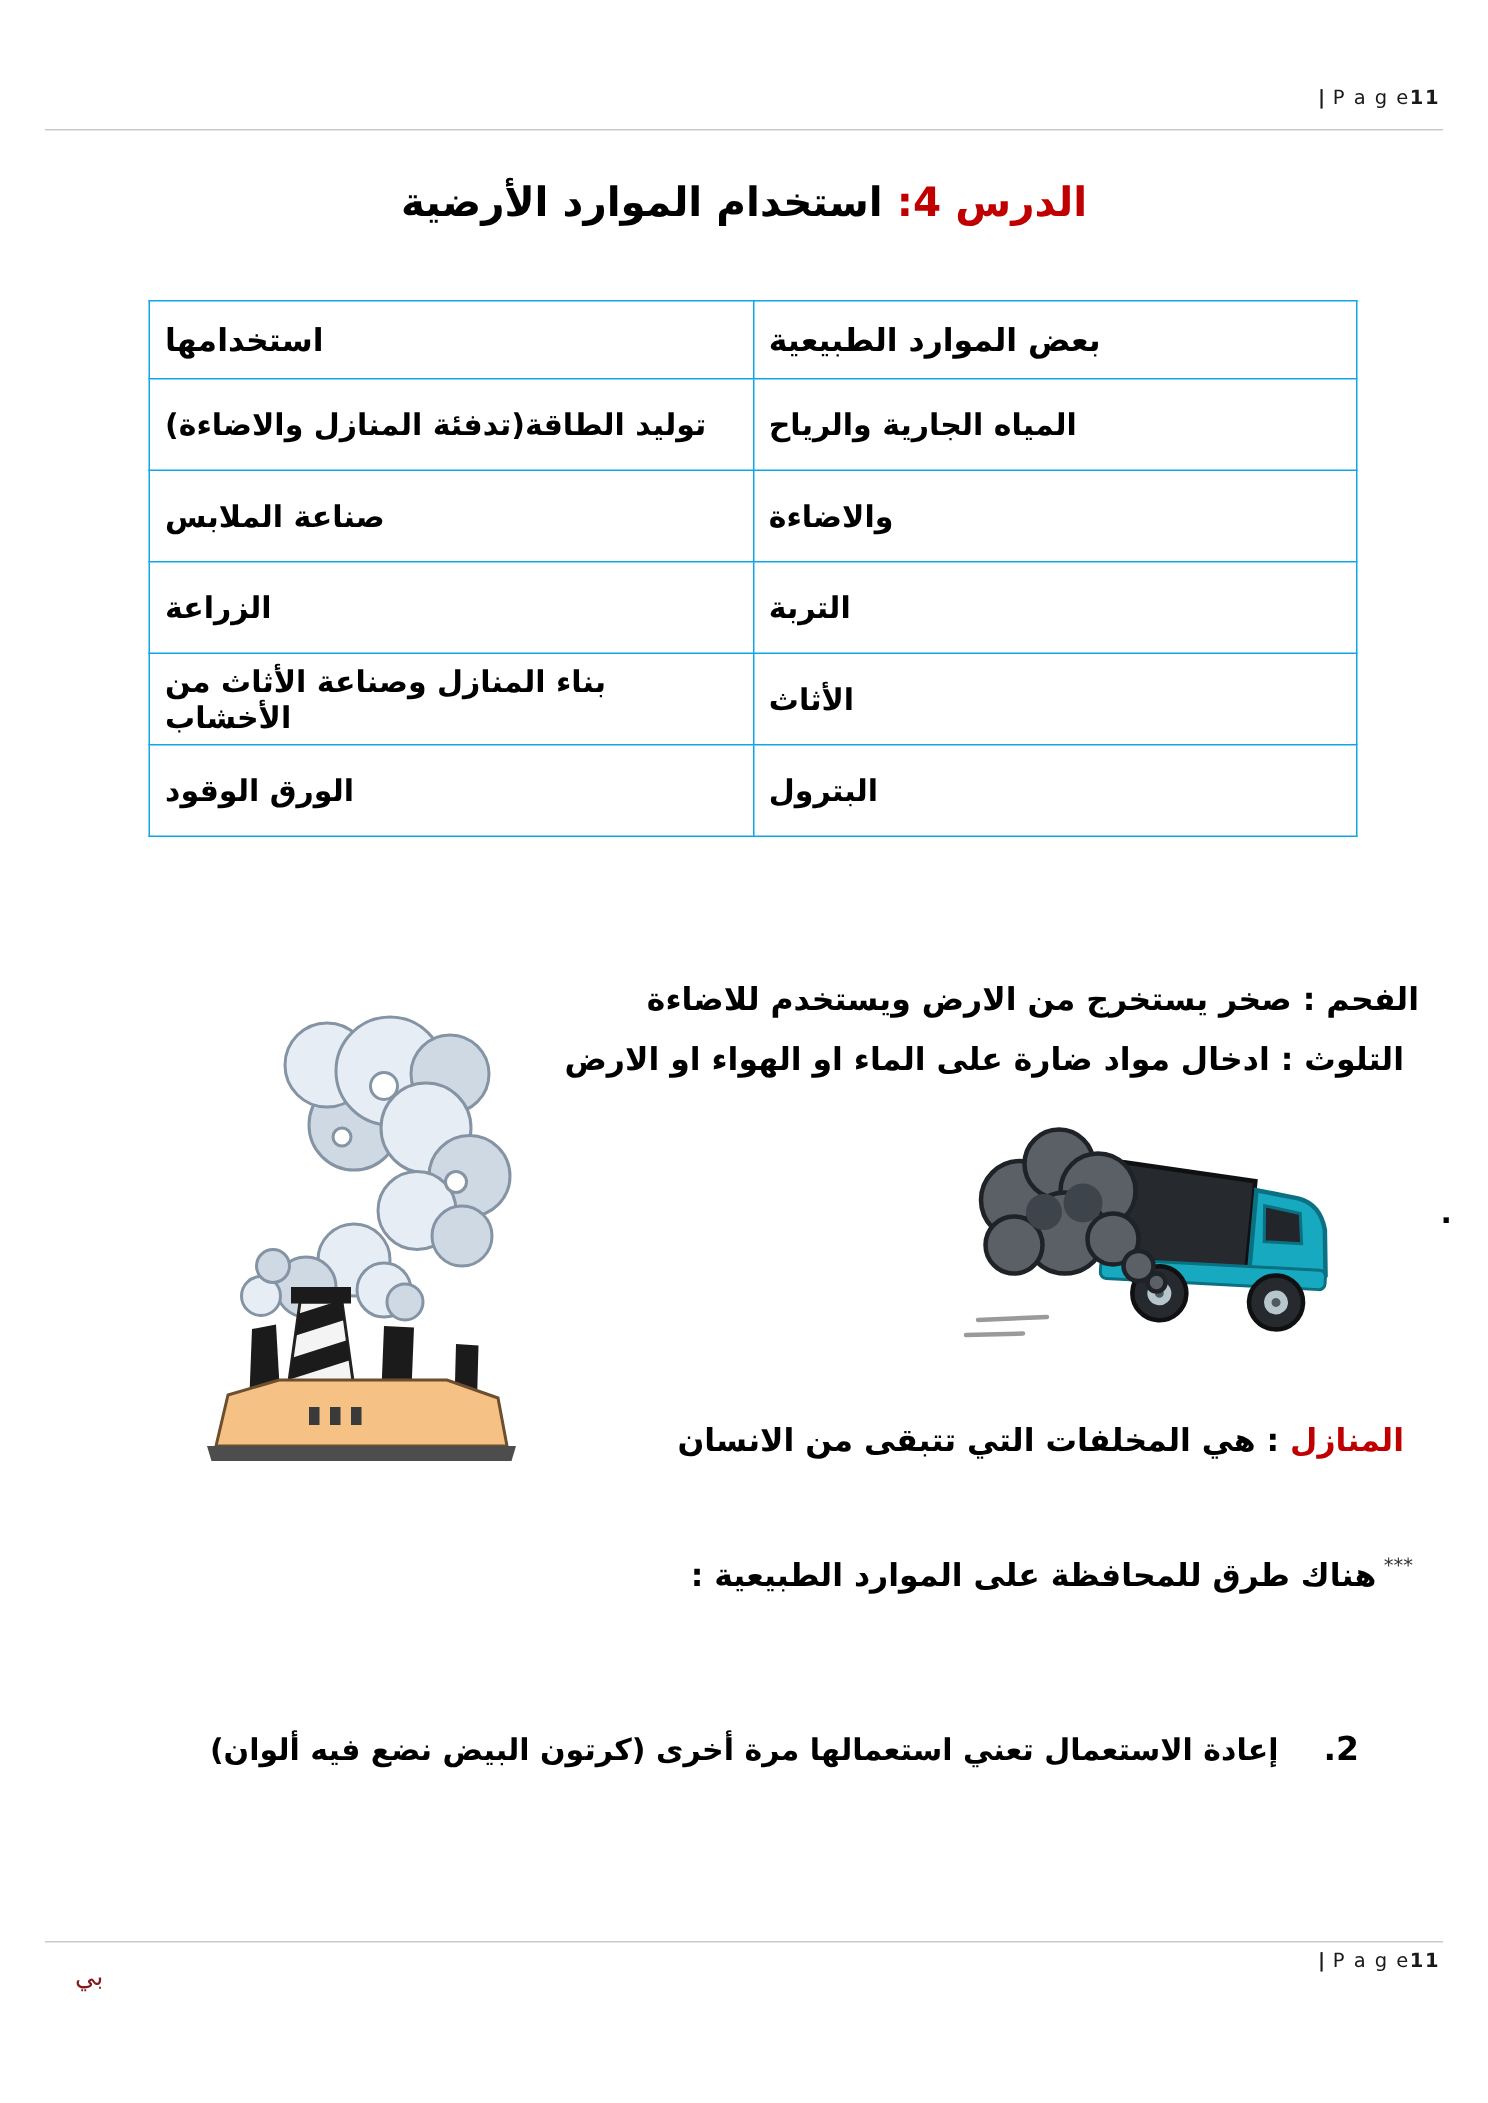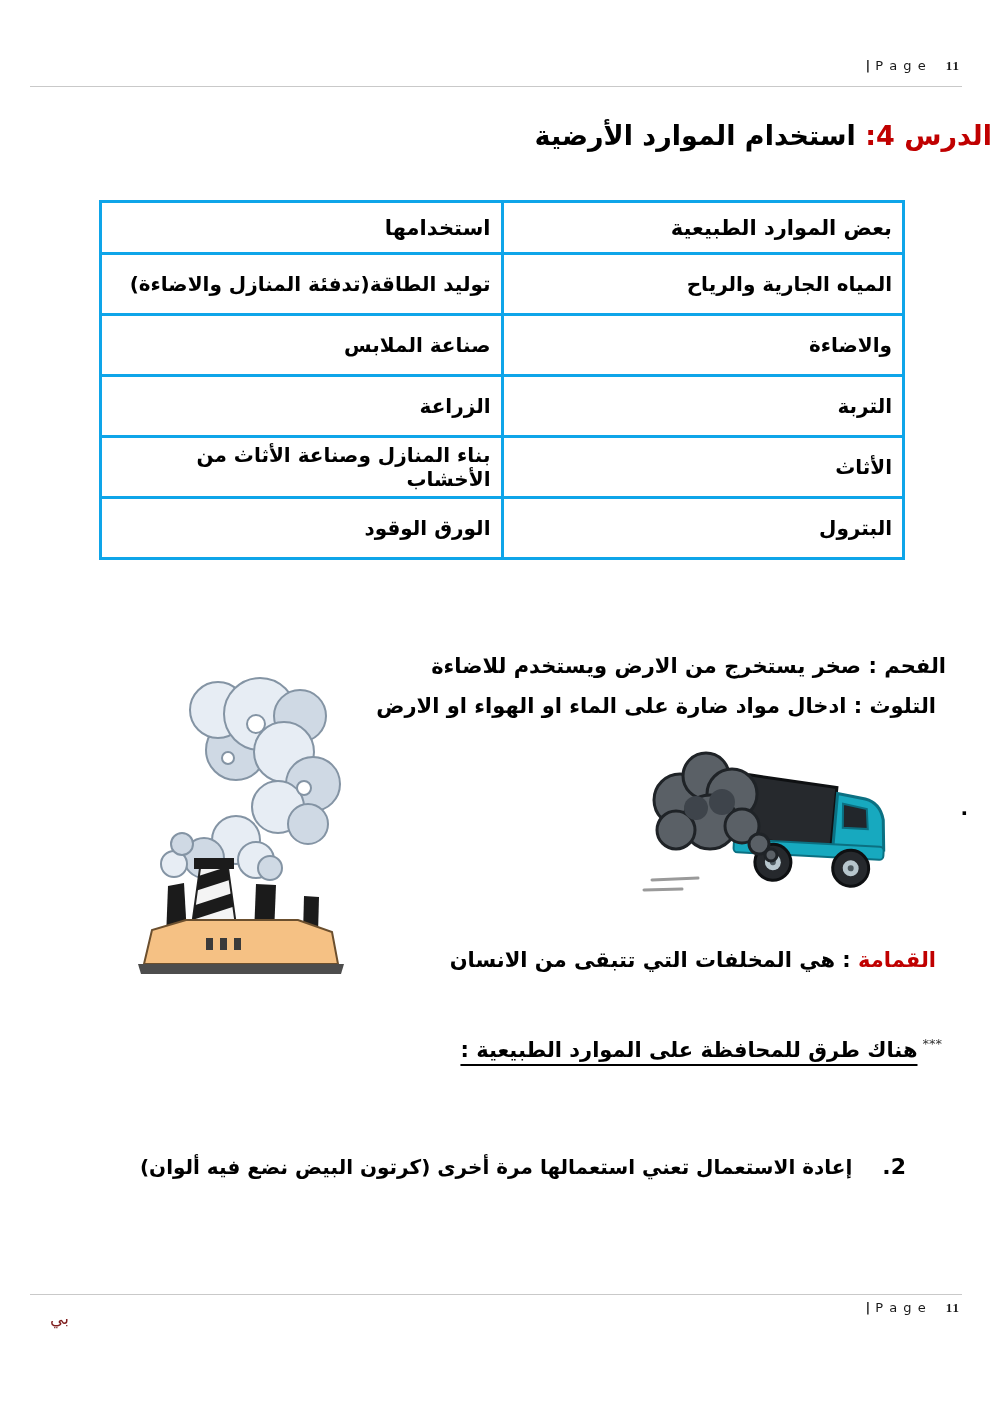--- a/index.html
+++ b/index.html
@@ -21,59 +21,58 @@
   .rule-top { top:86px; }
   .rule-bottom { top:1294px; }
   .pagelabel {
     position:absolute; right:32px;
     direction:ltr; font-size:13px; color:#1a1a1a;
     letter-spacing:1px; white-space:nowrap;
   }
   .pagelabel-top { top:58px; }
   .pagelabel-bottom { top:1300px; }
   .pagelabel .bar { font-weight:bold; margin-right:4px; }
-  .pagelabel .num { font-weight:bold; margin-left:19px;font-family:Liberation Serif, serif; }
+  .pagelabel .num { font-weight:bold; margin-left:0; }
   .corner-text {
     position:absolute; left:50px; top:1308px;
     font-size:17px; color:#7f1d1d;
   }
   .title {
     position:absolute; top:120px; left:0; right:0;
-    text-align:right; font-size:27px; font-weight:bold;
+    text-align:center; font-size:27px; font-weight:bold;
   }
   .red { color:#c00000; }
   .res-table {
     position:absolute; top:200px; right:87px;
     width:806px; border-collapse:collapse;
     table-layout:fixed;
   }
   .res-table td {
-    border:3px solid #0ea5e9;
-    text-align:right; vertical-align:middle;
+    border:1px solid #0ea5e9;
+    text-align:left; vertical-align:middle;
     font-weight:bold; font-size:20px;
     height:61px; padding:4px 10px; width:50%;margin-top:28px;
   }
   .res-table tr.hdr td { height:52px; font-size:21px; }
   .def {
     position:absolute; font-size:21px; font-weight:bold;
     white-space:nowrap;
   }
   .def-coal { top:636px; right:46px;margin-top:18px; }
   .def-pollution { top:694px; right:56px; }
   .def-garbage { top:948px; right:56px; }
   .illus { position:absolute; }
   .illus-factory { top:672px; left:108px; }
   .illus-truck { top:742px; left:638px; }
   .stray-dot { position:absolute; top:796px; right:24px; font-size:20px; font-weight:bold; }
   .conservation-heading {
     position:absolute; top:1038px; right:50px;
     font-size:21px; font-weight:bold; white-space:nowrap;
   }
   .conservation-heading .label {
-    text-decoration:underline;
     text-decoration-thickness:1.5px;
     text-underline-offset:7px;
   }
   .conservation-heading .stars {
     font-size:13px; font-weight:normal; color:#333;
     position:relative; top:-9px; margin-left:5px;
   }
   .list-item {
     position:absolute; font-size:20px; font-weight:bold;
     white-space:nowrap;
@@ -215,21 +214,21 @@
       <g stroke="#9a9a9a" stroke-width="3" stroke-linecap="round">
         <line x1="14" y1="138" x2="60" y2="136"></line>
         <line x1="6" y1="148" x2="44" y2="147"></line>
       </g>
     </svg>
   </div>
 
   <span class="stray-dot">.</span>
 
   <p class="def def-garbage">
-    <span class="red">القمامة</span><span> : </span><span>هي المخلفات التي تتبقى من الانسان</span>
+    <span class="red">المنازل</span><span> : </span><span>هي المخلفات التي تتبقى من الانسان</span>
   </p>
 
   <p class="conservation-heading">
     <span class="stars">***</span><span class="label">هناك طرق للمحافظة على الموارد الطبيعية :</span>
   </p>
 
   <p class="list-item gapped item-2">
     <span class="num">2.</span><span>إعادة الاستعمال تعني استعمالها مرة أخرى (كرتون البيض نضع فيه ألوان)</span>
   </p>
 

